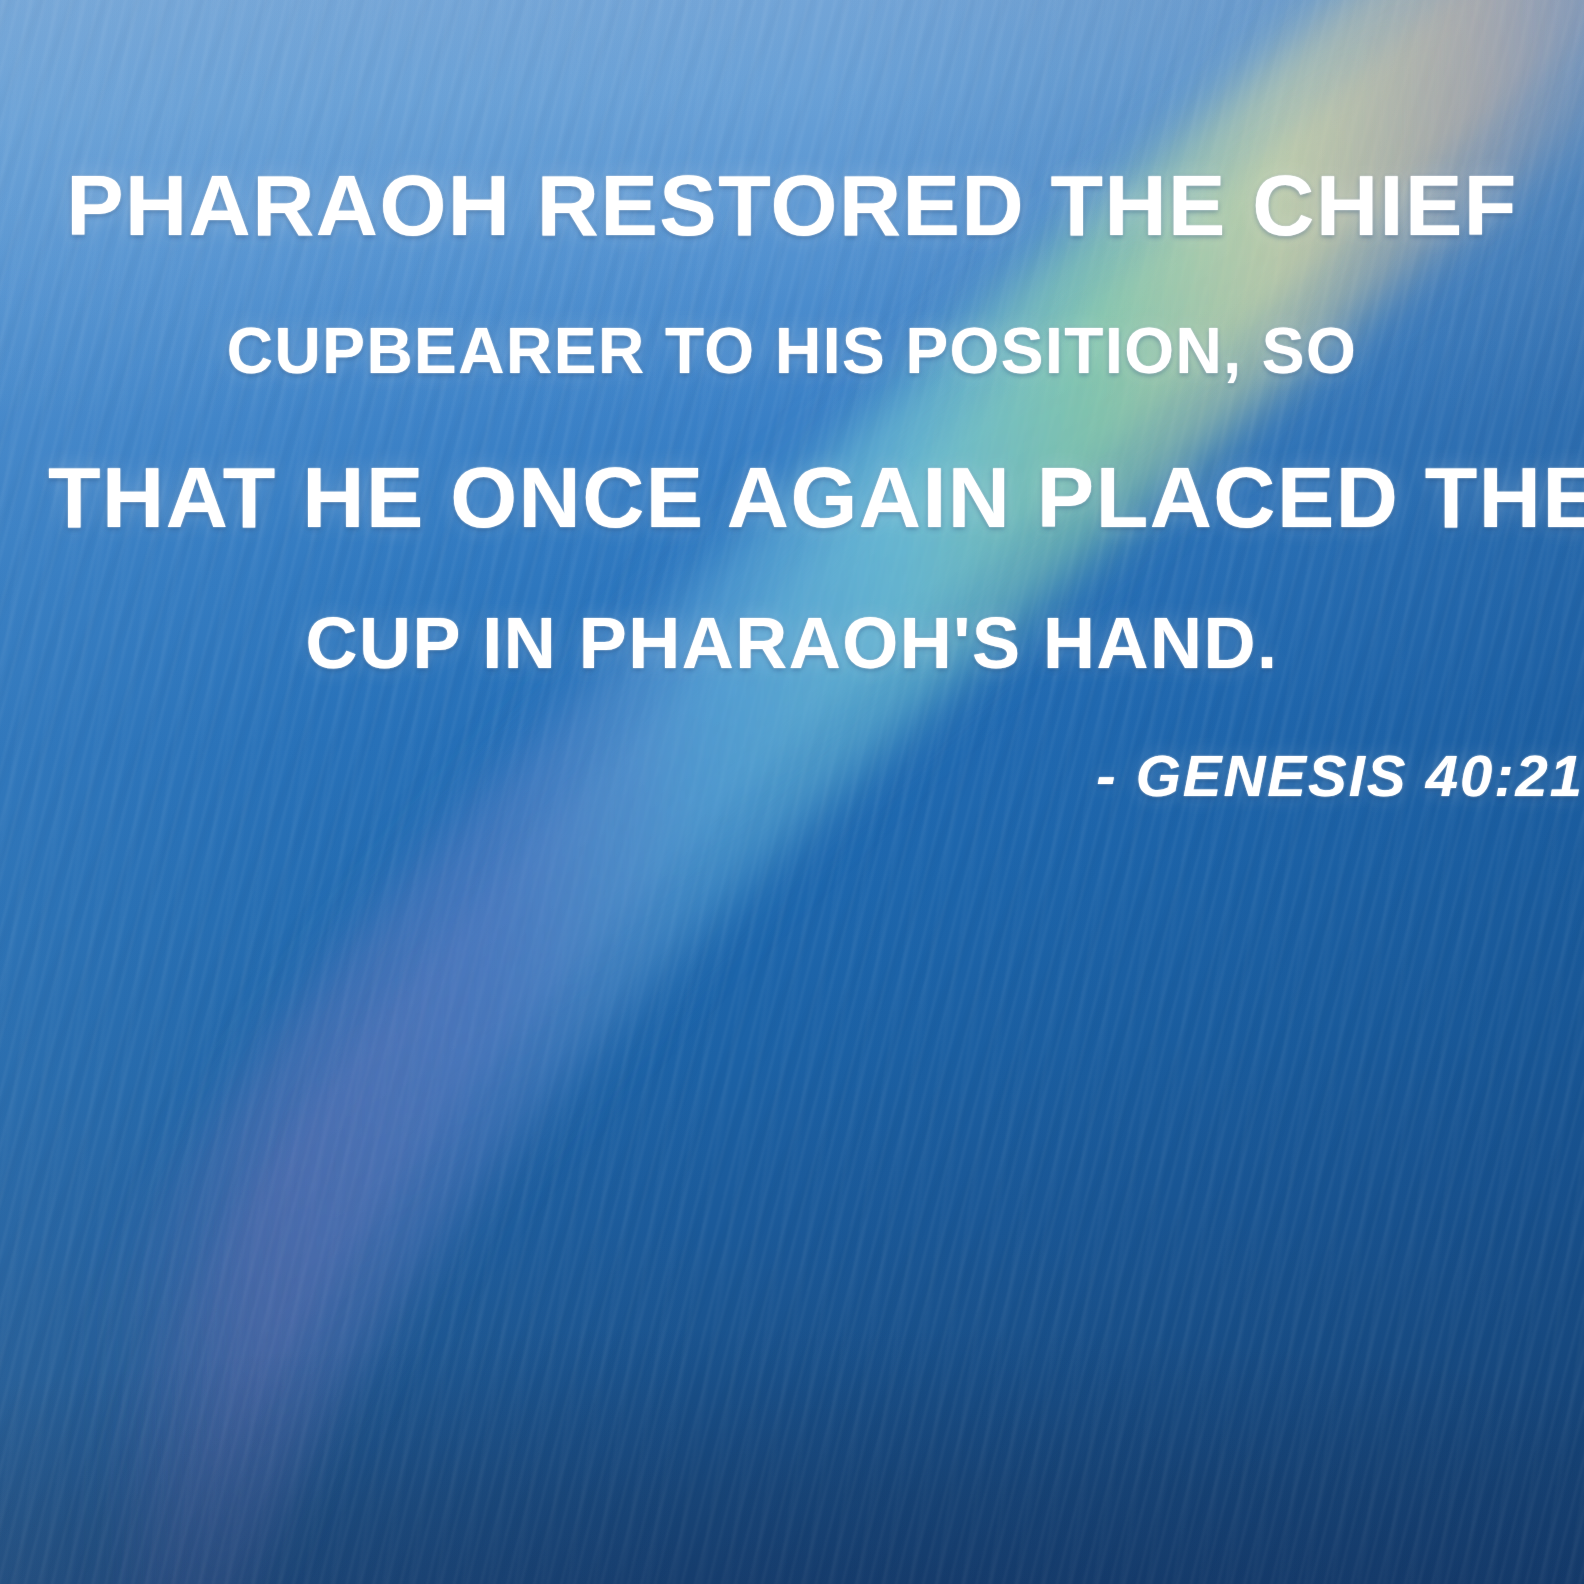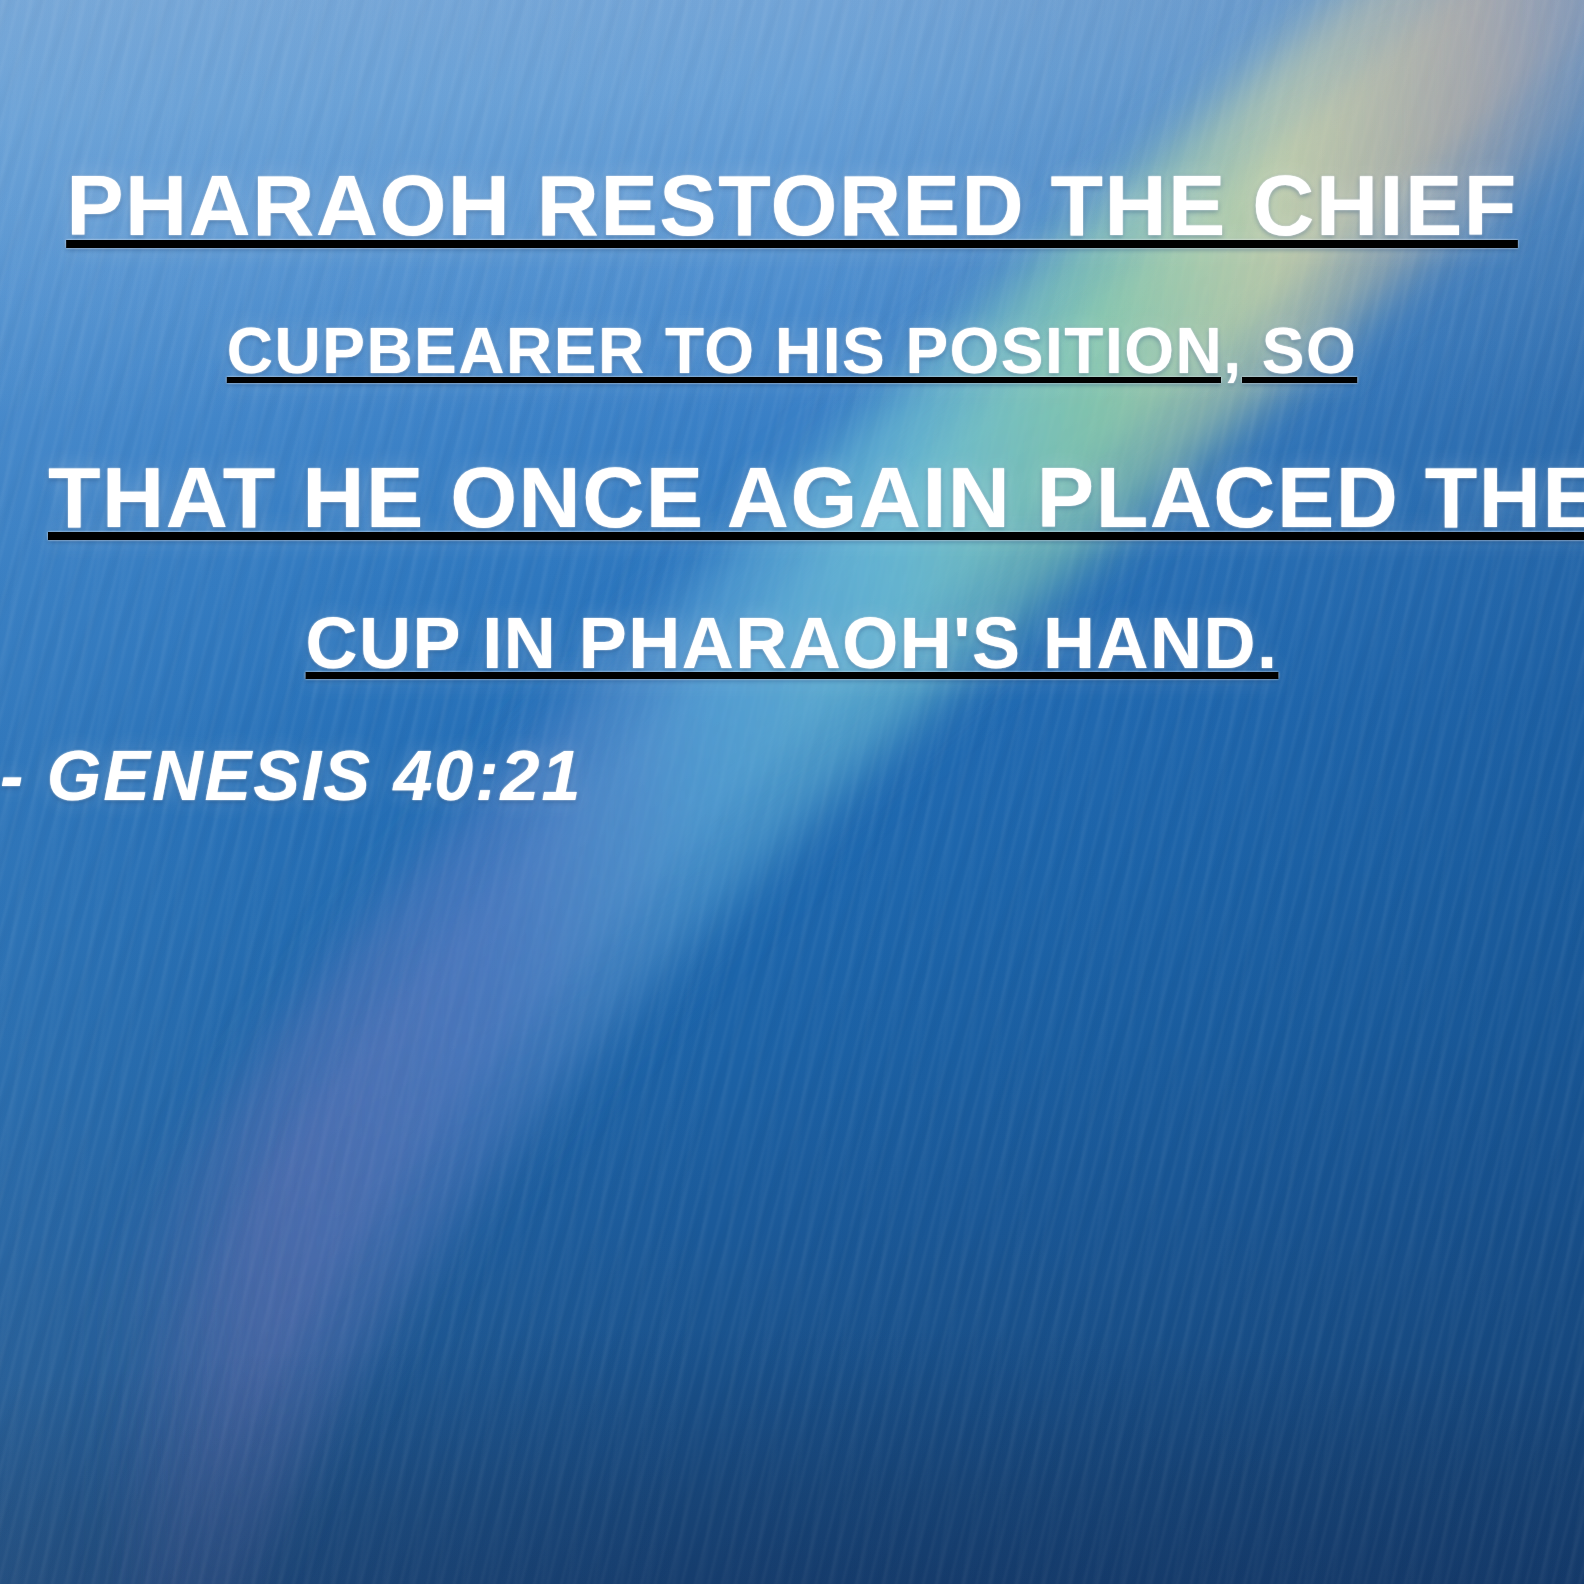--- a/index.html
+++ b/index.html
@@ -85,21 +85,20 @@
   .rainbow-svg { position:absolute; inset:0; width:100%; height:100%; }
 
   
   .verse-block {
     position: absolute;
     left: 0; right: 0;
     top: 132px;
     text-align: center;
     padding: 0 48px;
     box-sizing: border-box;
-    text-decoration: underline;
   }
   .verse-line {
     color: #ffffff;
     font-family: "Liberation Sans", sans-serif;
     font-weight: 700;
     font-size: 78px;
     line-height: 146px;
     letter-spacing: 1.5px;
     text-transform: uppercase;
     white-space: nowrap;
@@ -108,26 +107,26 @@
       0 2px 5px rgba(20,60,110,.40),
       0 0 22px rgba(255,255,255,.22);
     
     position: relative;
   }
 
   .citation {
     position: absolute;
     left: 0; right: 0;
     top: 728px;
-    text-align: left;
+    text-align: right;
     color: #ffffff;
     font-family: "Liberation Sans", sans-serif;
     font-weight: 700;
     font-style: italic;
-    font-size: 70px;
+    font-size: 58px;
     line-height: 96px;
     letter-spacing: 2px;
     text-transform: uppercase;
     text-shadow:
       0 0 2px rgba(255,255,255,.85),
       0 2px 5px rgba(20,60,110,.40),
       0 0 22px rgba(255,255,255,.22);
   }
 
   

